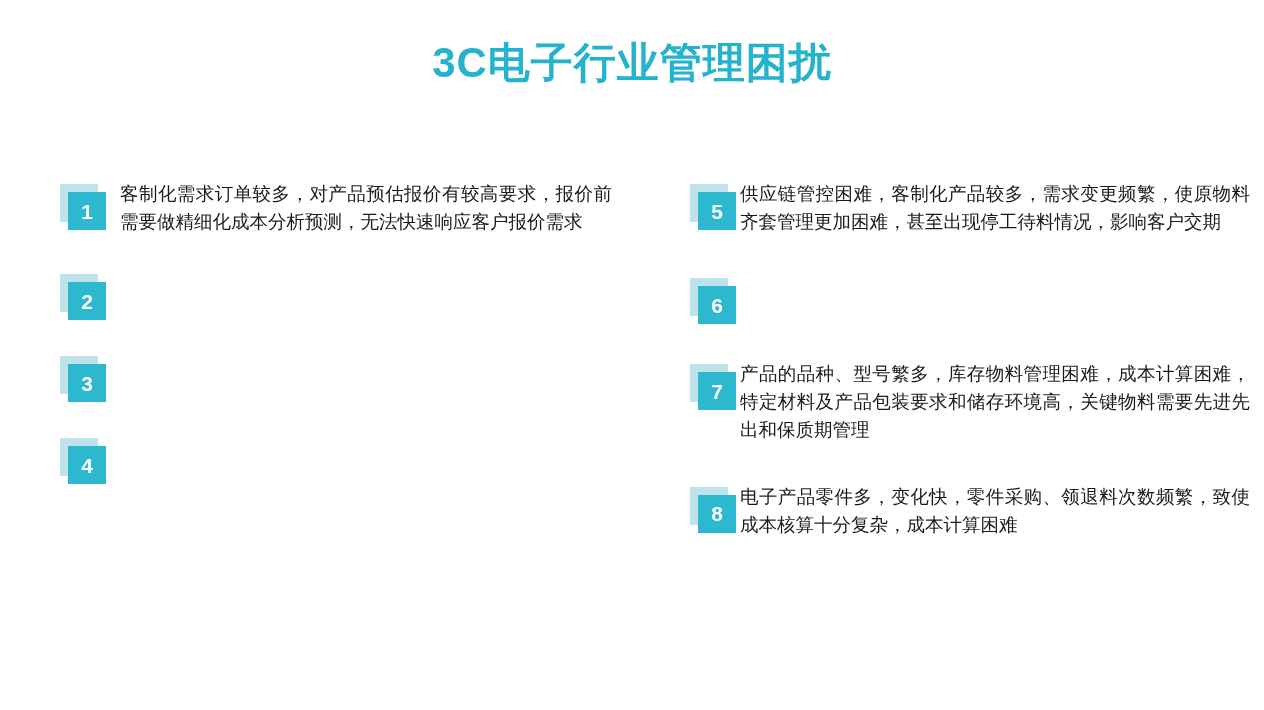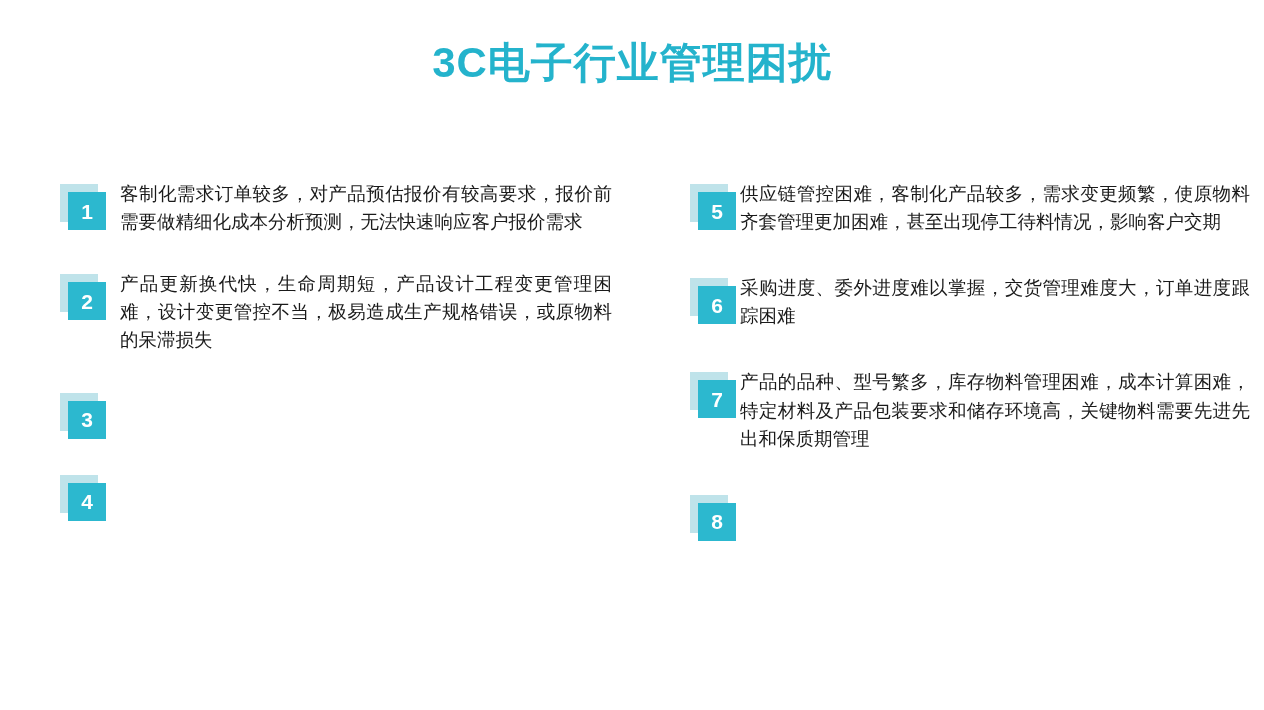--- a/index.html
+++ b/index.html
@@ -120,21 +120,20 @@
           <div class="badge">1</div>
         </div>
         <div class="item-text">客制化需求订单较多，对产品预估报价有较高要求，报价前需要做精细化成本分析预测，无法快速响应客户报价需求</div>
       </div>
 
       <div class="item">
         <div class="badge-wrap">
           <div class="badge-shadow"></div>
           <div class="badge">2</div>
         </div>
-        <div class="item-text">产品更新换代快，生命周期短，产品设计工程变更管理困难，设计变更管控不当，极易造成生产规格错误，或原物料的呆滞损失</div>
       </div>
 
       <div class="item">
         <div class="badge-wrap">
           <div class="badge-shadow"></div>
           <div class="badge">3</div>
         </div>
       </div>
 
       <div class="item">
@@ -154,35 +153,35 @@
           <div class="badge">5</div>
         </div>
         <div class="item-text">供应链管控困难，客制化产品较多，需求变更频繁，使原物料齐套管理更加困难，甚至出现停工待料情况，影响客户交期</div>
       </div>
 
       <div class="item">
         <div class="badge-wrap">
           <div class="badge-shadow"></div>
           <div class="badge">6</div>
         </div>
-        <div class="item-text">采购进度、委外进度难以掌握，交货管理难度大，订单进度跟踪困难</div>
       </div>
 
       <div class="item">
         <div class="badge-wrap">
           <div class="badge-shadow"></div>
           <div class="badge">7</div>
         </div>
         <div class="item-text">产品的品种、型号繁多，库存物料管理困难，成本计算困难，特定材料及产品包装要求和储存环境高，关键物料需要先进先出和保质期管理</div>
       </div>
 
       <div class="item">
         <div class="badge-wrap">
           <div class="badge-shadow"></div>
           <div class="badge">8</div>
         </div>
+        <div class="item-text">电子产品零件多，变化快，零件采购、领退料次数频繁，致使成本核算十分复杂，成本计算困难</div>
       </div>
 
     </div>
 
   </div>
 
 </div>
 
 </body></html>

